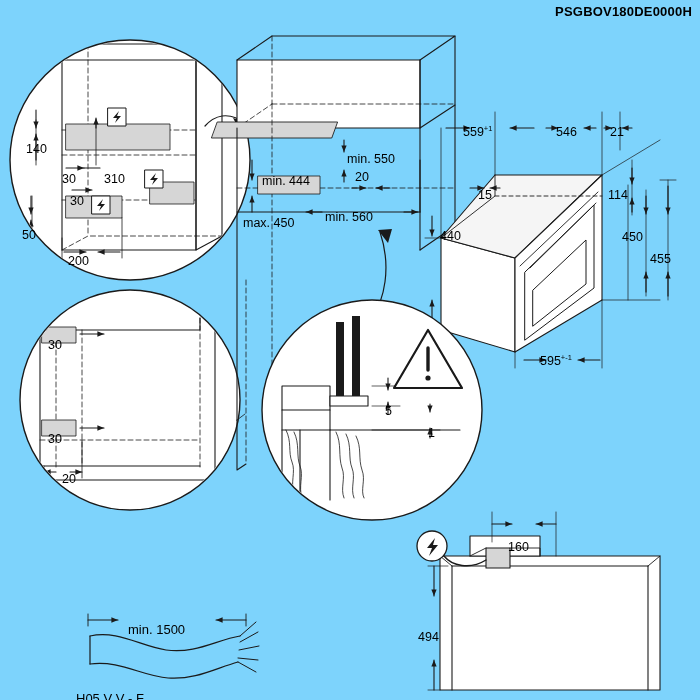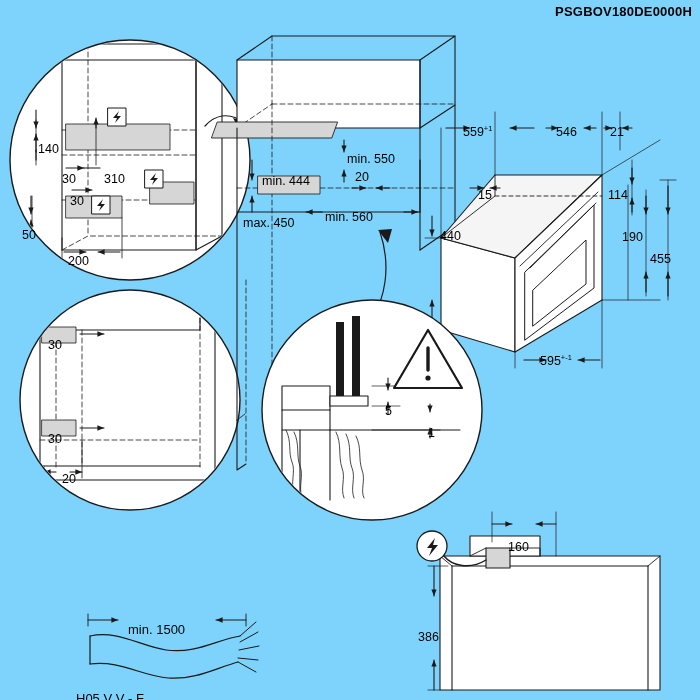--- a/index.html
+++ b/index.html
@@ -337,21 +337,21 @@
         <line x1="556" y1="524" x2="536" y2="524" stroke="#1a1a1a" marker-end="url(#arS)"></line>
         <path d="M428,566 L448,566" stroke-width="0.7"></path>
         <path d="M428,690 L440,690" stroke-width="0.7"></path>
         <line x1="434" y1="566" x2="434" y2="596" stroke="#1a1a1a" marker-end="url(#arS)"></line>
         <line x1="434" y1="690" x2="434" y2="660" stroke="#1a1a1a" marker-end="url(#arS)"></line>
       </g>
 
     </g>
   </svg>
 
-  <div class="lbl" style="left:38px; top:130px;">140</div>
+  <div class="lbl" style="left:26px; top:130px;">140</div>
   <div class="lbl" style="left:104px; top:160px;">310</div>
   <div class="lbl" style="left:62px; top:160px;">30</div>
   <div class="lbl" style="left:70px; top:182px;">30</div>
   <div class="lbl" style="left:22px; top:216px;">50</div>
   <div class="lbl" style="left:68px; top:242px;">200</div>
 
   <div class="lbl" style="left:48px; top:326px;">30</div>
   <div class="lbl" style="left:48px; top:420px;">30</div>
   <div class="lbl" style="left:62px; top:460px;">20</div>
 
@@ -360,26 +360,26 @@
   <div class="lbl" style="left:325px; top:198px;">min. 560</div>
   <div class="lbl" style="left:347px; top:140px;">min. 550</div>
   <div class="lbl" style="left:355px; top:158px;">20</div>
 
   <div class="lbl" style="left:463px; top:113px;"><span>559</span><span class="sup">+1</span></div>
   <div class="lbl" style="left:556px; top:113px;">546</div>
   <div class="lbl" style="left:610px; top:113px;">21</div>
   <div class="lbl" style="left:478px; top:176px;">15</div>
   <div class="lbl" style="left:608px; top:176px;">114</div>
   <div class="lbl" style="left:440px; top:217px;">440</div>
-  <div class="lbl" style="left:622px; top:218px;">190</div>
+  <div class="lbl" style="left:622px; top:218px;">450</div>
   <div class="lbl" style="left:650px; top:240px;">455</div>
   <div class="lbl" style="left:540px; top:342px;"><span>595</span><span class="sup">+-1</span></div>
 
   <div class="lbl" style="left:385px; top:392px;">5</div>
   <div class="lbl" style="left:428px; top:414px;">1</div>
 
   <div class="lbl cable" style="left:128px; top:610px;">min. 1500</div>
   <div class="lbl cable" style="left:76px; top:679px;text-align:right;">H05 V V - F</div>
 
   <div class="lbl" style="left:508px; top:528px;">160</div>
-  <div class="lbl" style="left:418px; top:618px;">386</div>
+  <div class="lbl" style="left:418px; top:618px;">494</div>
 
 </div>
 
 </body></html>

